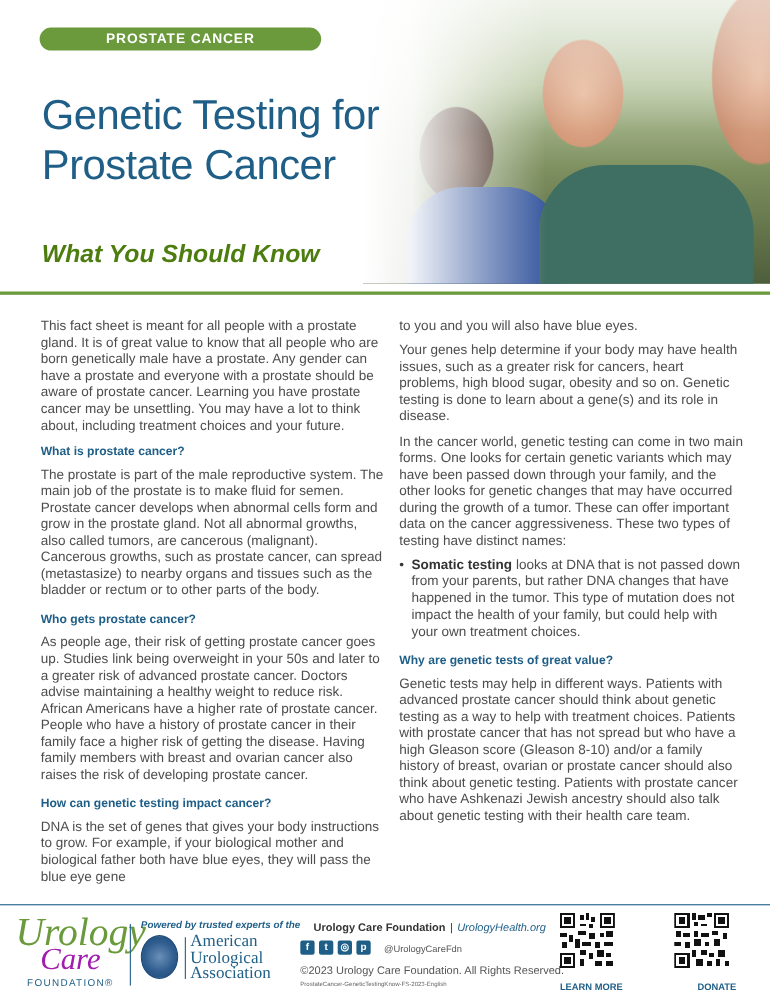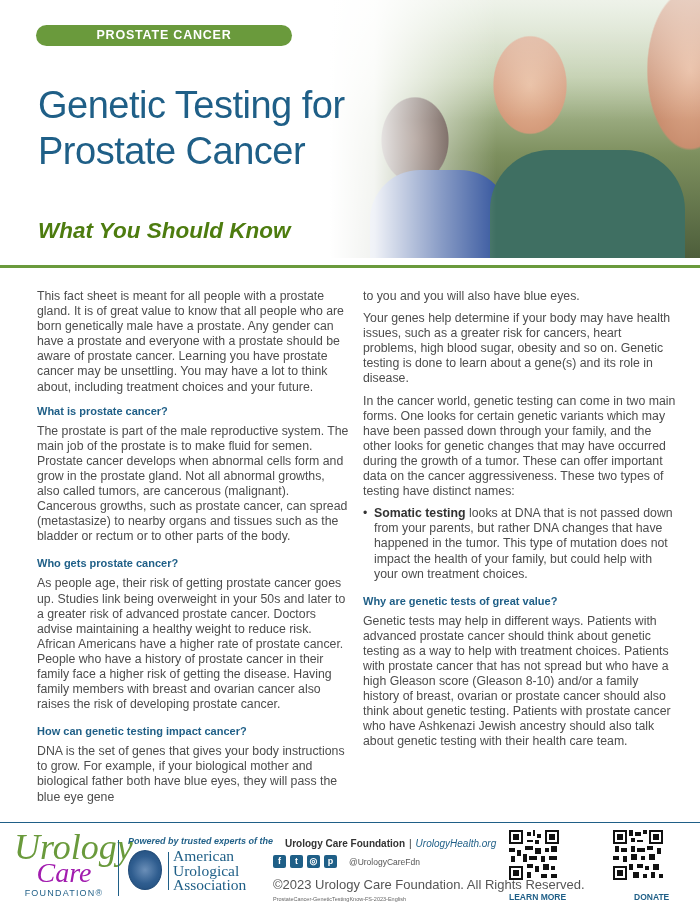--- a/index.html
+++ b/index.html
@@ -74,21 +74,21 @@
   .aua .name { position: absolute; left: 45px; top: 13px; font-family: "Liberation Serif", serif; color: #1f5f87; font-size: 15.5px; line-height: 14.5px; }
 
   .info { position: absolute; left: 273px; top: 838px; width: 225px; }
   .info .org { font-size: 10px; color: #333; white-space: nowrap; }
   .info .org b { font-weight: bold; padding-left: 12px; }
   .info .org .bar { margin: 0 4px; }
   .info .org i { color: #1f5f87; }
   .social { display: flex; align-items: center; margin-top: 6px; gap: 4px; }
   .social .ic { width: 13px; height: 13px; background: #1f5f87; border-radius: 2px; color: #fff; font-size: 9px; font-weight: bold; text-align: center; line-height: 13px; }
   .social .handle { font-size: 8.5px; color: #555; margin-left: 8px; }
-  .info .copy { font-size: 13px; color: #555; margin-top: 9px; white-space: nowrap; }
+  .info .copy { font-size: 10px; color: #555; margin-top: 9px; white-space: nowrap; }
   .info .code { font-size: 5.5px; color: #666; margin-top: 4px; white-space: nowrap; }
 
   .qr { position: absolute; top: 830px; width: 50px; height: 50px; }
   .qr.learn { left: 509px; }
   .qr.donate { left: 613px; }
   .qr-label { position: absolute; top: 892px; font-size: 8.5px; color: #1f5f87; font-weight: bold; white-space: nowrap; }
   .qr-label.learn { left: 509px; }
   .qr-label.donate { left: 634px; }
 </style>
 </head>

